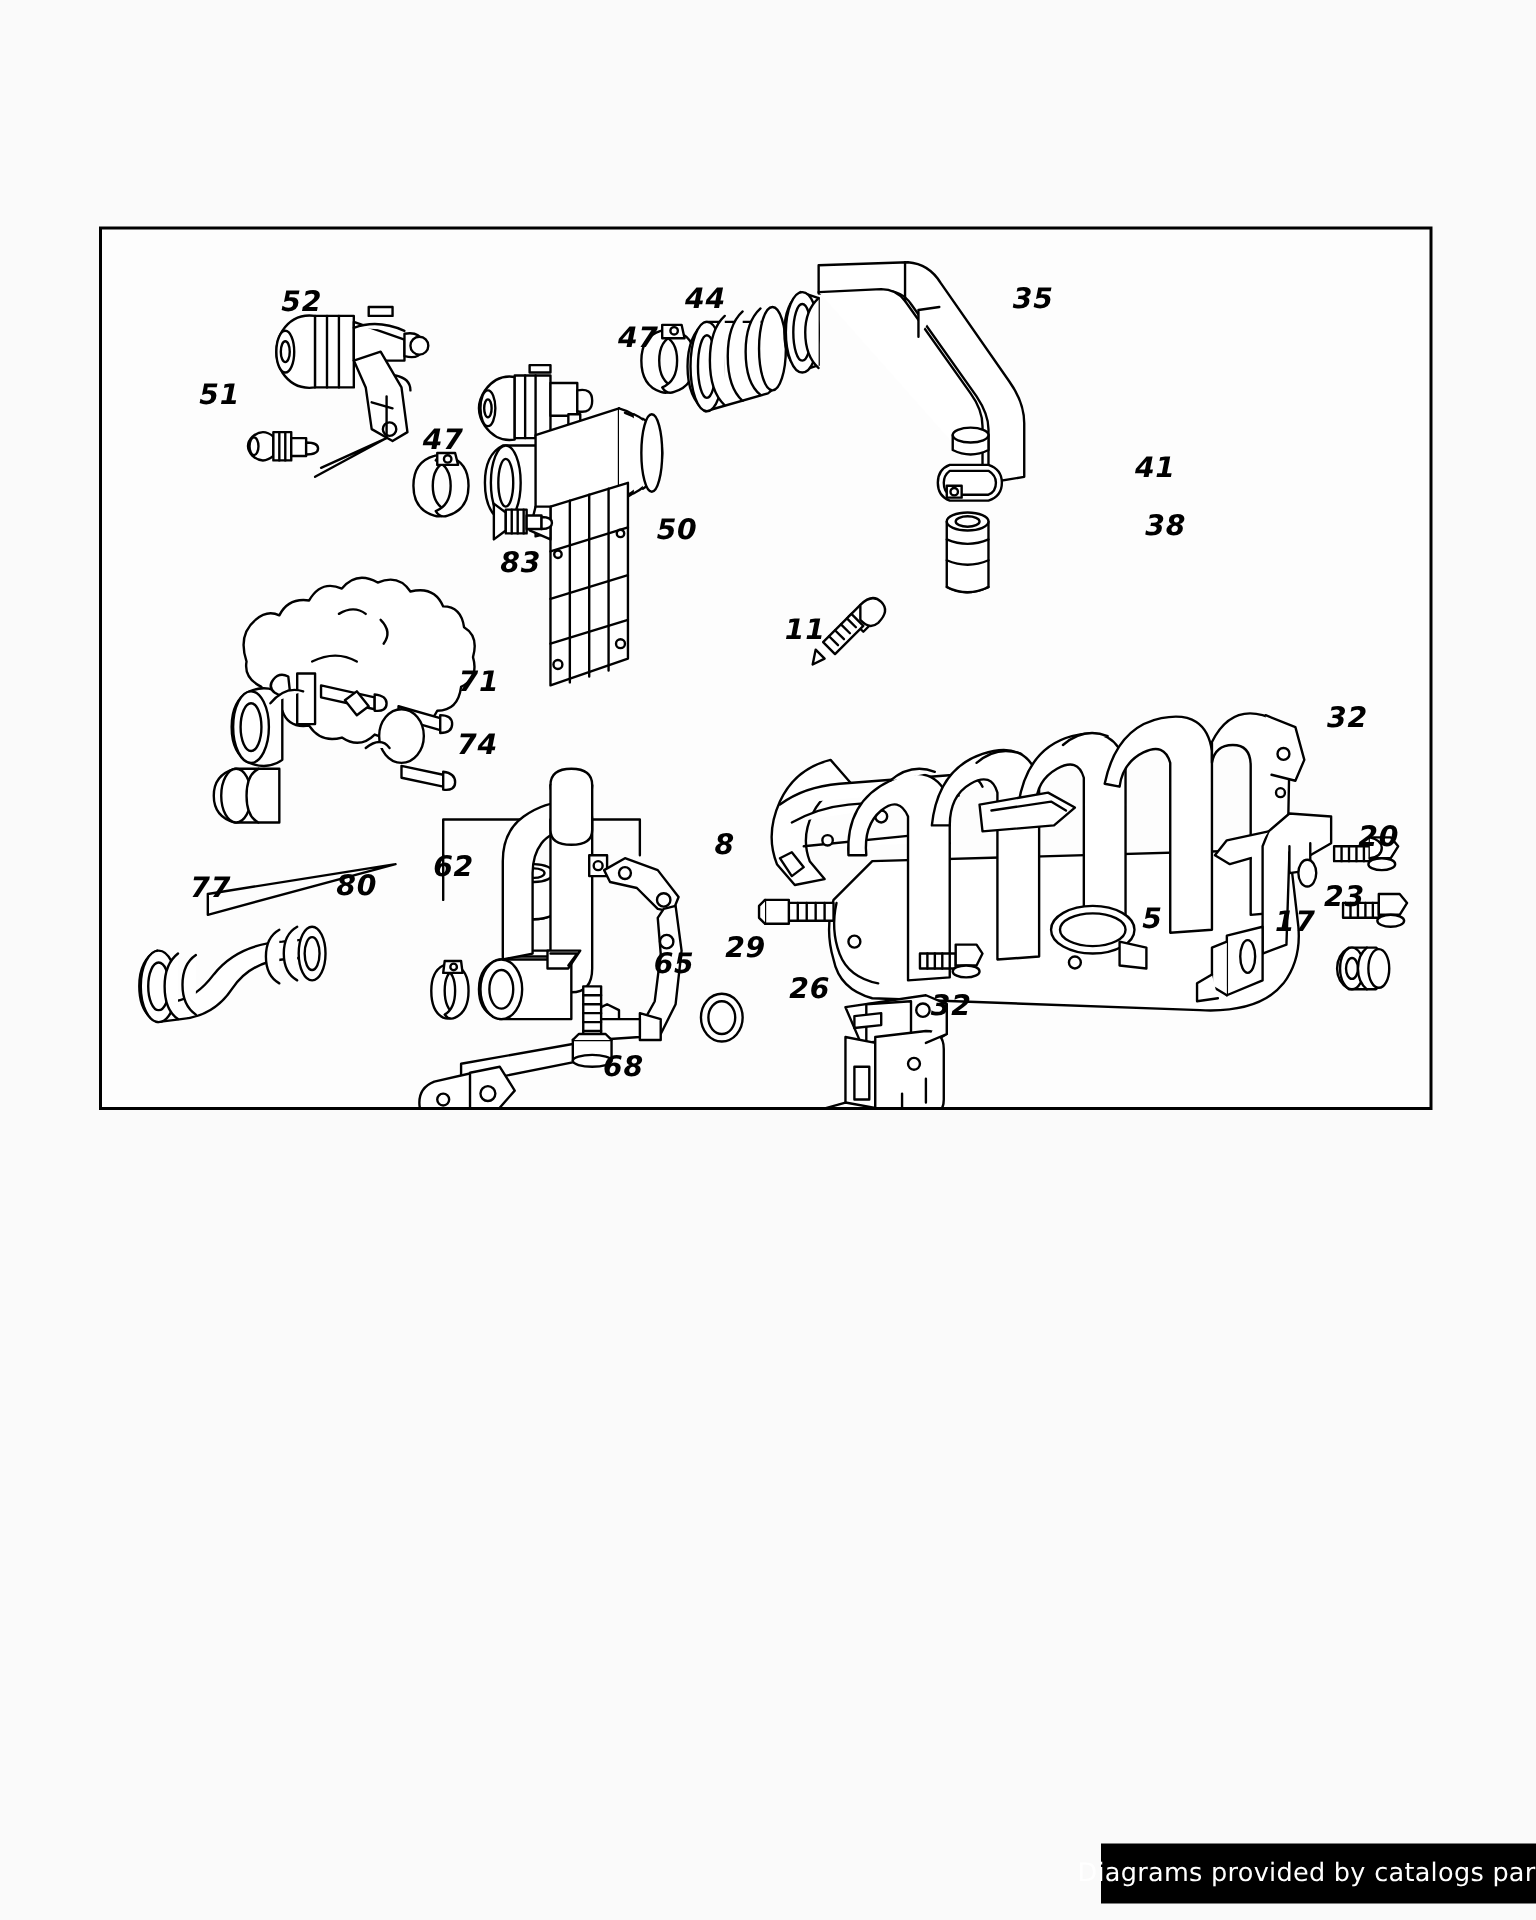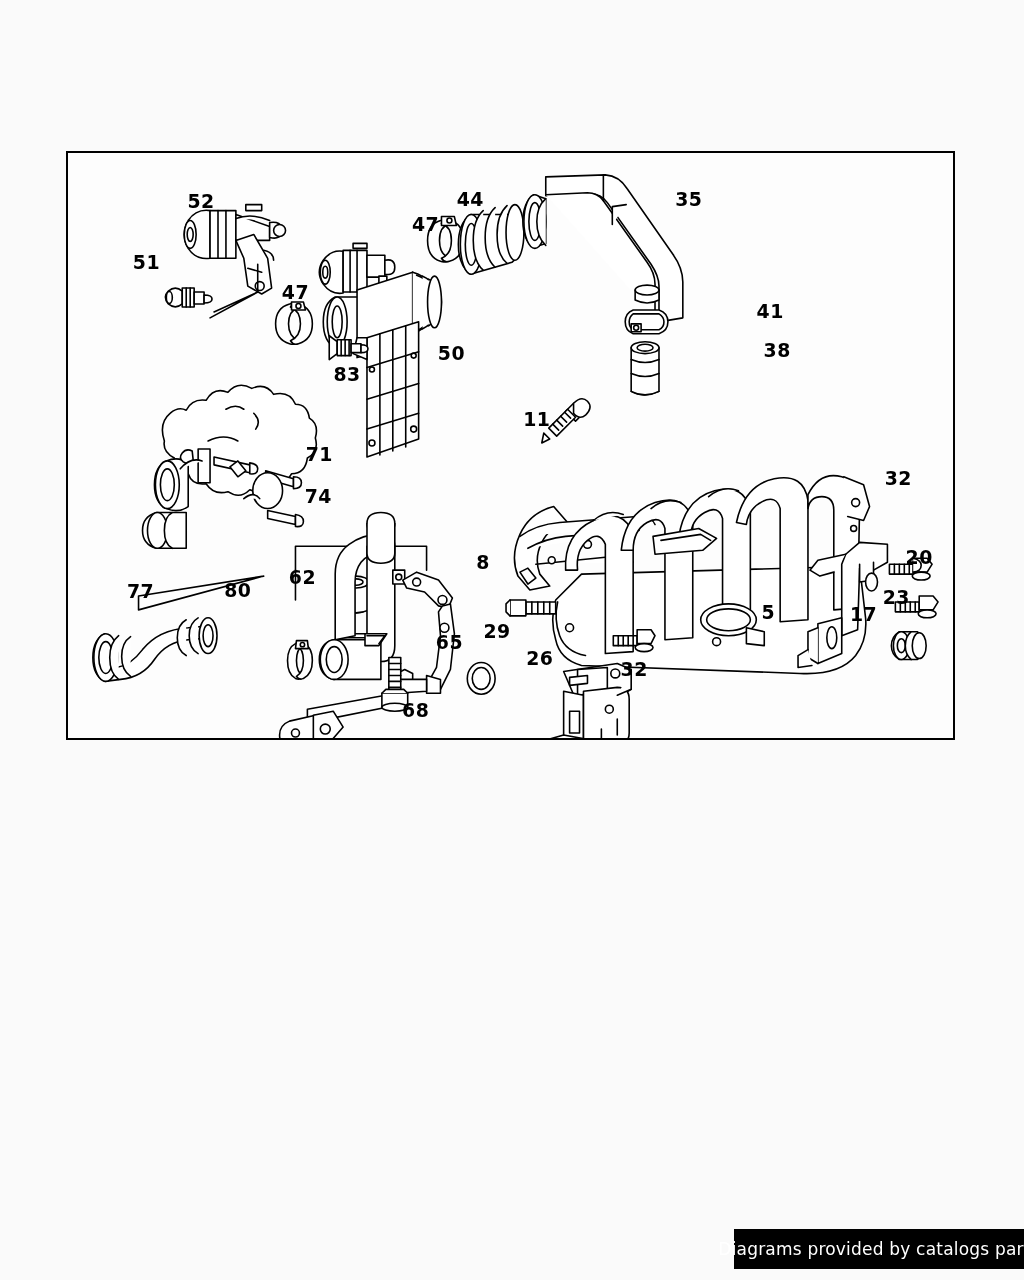--- a/index.html
+++ b/index.html
@@ -21,20 +21,21 @@
   }
   #diagram-frame {
     position: absolute;
     left: 66px;
     top: 151px;
     width: 889px;
     height: 589px;
     border: 2px solid #000;
     background: #fdfdfd;
     box-sizing: border-box;
+    font-style: italic;
   }
   #diagram-svg {
     position: absolute;
     left: 0;
     top: 0;
     width: 100%;
     height: 100%;
     display: block;
   }
   .callout {

